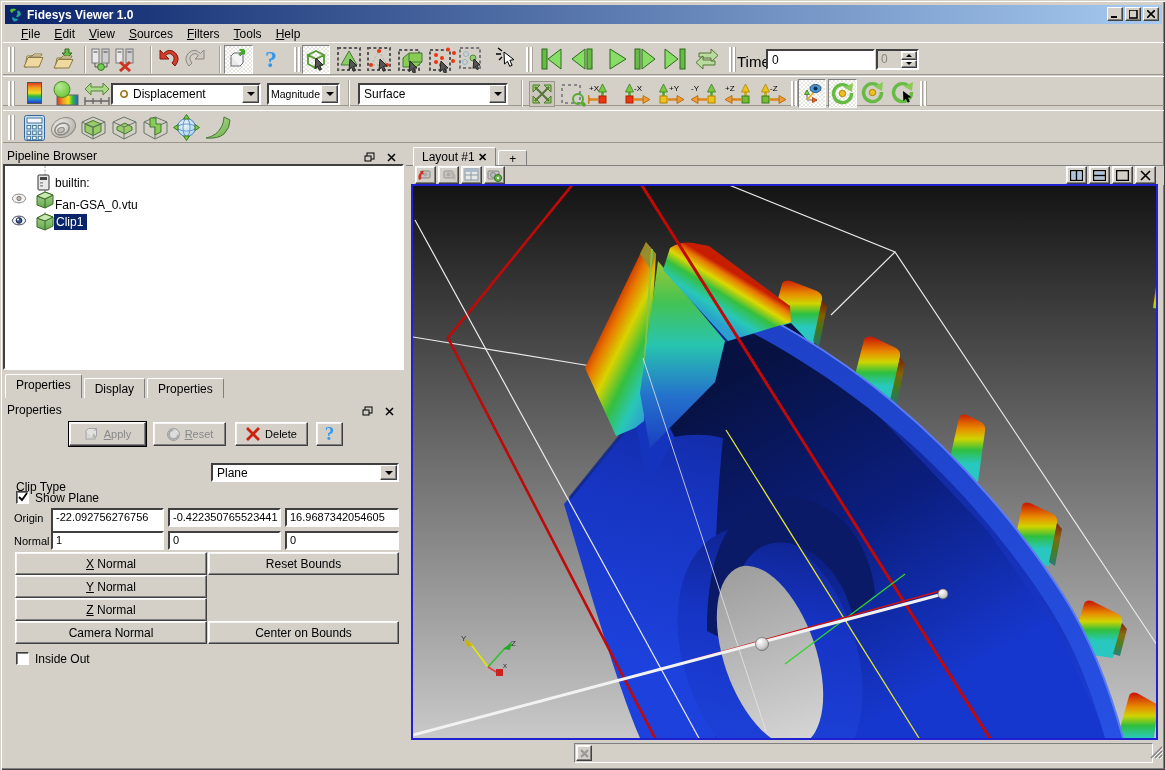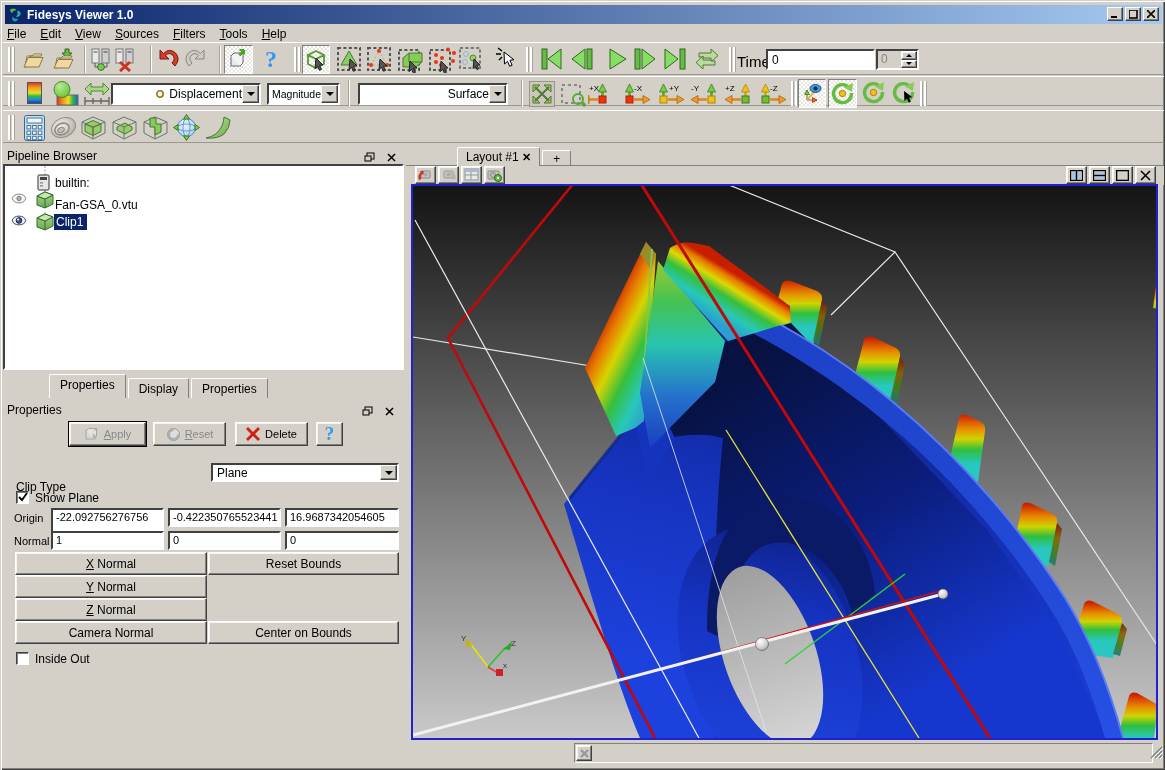--- a/index.html
+++ b/index.html
@@ -8,21 +8,21 @@
   .abs{position:absolute;}
   #win{position:relative;width:1165px;height:770px;background:#d4d0c8;
        border-top:1px solid #d4d0c8;border-left:1px solid #d4d0c8;
        box-shadow:inset 1px 1px 0 #fff, inset -1px -1px 0 #404040, inset -2px -2px 0 #808080;}
   #titlebar{position:absolute;left:4px;top:4px;width:1157px;height:19px;
     background:linear-gradient(to right,#0a246a,#a6caf0);display:flex;align-items:center;}
   #titlebar .ttext{color:#fff;font-weight:bold;font-size:12px;margin-left:3px;}
   .tbtn{width:16px;height:14px;background:#d4d0c8;border:1px solid;border-color:#fff #404040 #404040 #fff;
         box-shadow:inset -1px -1px 0 #808080;display:flex;align-items:center;justify-content:center;
         font-size:9px;font-weight:bold;color:#000;}
-  #menubar{position:absolute;left:2px;top:24px;width:1087px;height:17px;display:flex;align-items:center;}
+  #menubar{position:absolute;left:16px;top:24px;width:1087px;height:17px;display:flex;align-items:center;}
   #menubar span{padding:2px 4px;margin-right:6px;color:#000;font-size:12px;}
   #menubar u{text-decoration:underline;}
   .tbrow{position:absolute;left:2px;width:1161px;height:33px;border-top:1px solid #fff;border-bottom:1px solid #9a968c;}
   .handle{position:absolute;top:4px;width:7px;height:25px;
      background:linear-gradient(to right,#fff 0 2px,#a8a49c 2px 3px,transparent 3px 4px,#fff 4px 6px,#a8a49c 6px 7px);}
   .sep{position:absolute;top:3px;width:2px;height:27px;background:linear-gradient(to right,#a8a49c 0 1px,#fff 1px 2px);}
   .ticon{position:absolute;top:4px;}
   .tbtnflat{position:absolute;}
   .pressed{background:repeating-conic-gradient(#ffffff 0% 25%, #e8e6e0 0% 50%) 0 0/4px 4px;
      border:1px solid;border-color:#808080 #fff #fff #808080;}
@@ -33,21 +33,21 @@
   .arrow-d{width:0;height:0;border:4px solid transparent;border-top:4px solid #000;margin-top:4px;}
   .btn3d{background:#d4d0c8;border:1px solid;border-color:#fff #404040 #404040 #fff;box-shadow:inset -1px -1px 0 #808080, inset 1px 1px 0 #f6f5f2;}
   .field{background:#fff;border:2px solid;border-color:#404040 #fff #fff #404040;color:#000;}
   
   #ldock{position:absolute;left:2px;top:143px;width:403px;height:620px;}
   .docktitle{position:relative;height:17px;font-size:12px;color:#000;padding-left:4px;display:flex;align-items:center;}
   .dockbtn{position:absolute;top:1px;width:14px;height:14px;display:flex;align-items:center;justify-content:center;}
   .tabs{position:absolute;display:flex;align-items:flex-end;}
   .tab{background:#d4d0c8;border:1px solid #808080;border-bottom:none;border-top-color:#fff;border-left-color:#fff;
      padding:3px 10px 3px 10px;font-size:12px;border-radius:2px 2px 0 0;margin-right:2px;height:20px;}
-  .tab.active{height:24px;box-shadow:inset 0 2px 0 #d4d0c8;z-index:3;margin-left:44px;}
+  .tab.active{height:24px;box-shadow:inset 0 2px 0 #d4d0c8;z-index:3;}
   
   #rarea{position:absolute;left:405px;top:143px;width:758px;height:627px;}
 </style>
 </head>
 <body>
 <div id="win">
   <div id="titlebar">
     <svg width="17" height="16" viewBox="0 0 17 16" style="margin-left:2px">
       <path d="M3.5 2 Q8 0.5 9.5 3 Q6 3.5 5 6 Q2.5 4.5 3.5 2Z" fill="#55bb33"></path>
       <path d="M11 3.5 Q14.5 5 13.5 8 Q11 11 9 9.5 Q11.5 7 10 4.5Z" fill="#2aa8a0"></path>
@@ -205,21 +205,21 @@
     <div class="abs" style="left:873px;top:6px;width:43px;height:21px;background:#d4d0c8;border:2px solid;border-color:#404040 #fff #fff #404040;">
       <span style="color:#8a867e;font-size:12px;position:absolute;left:3px;top:1px;">0</span>
       <div class="abs btn3d" style="right:0;top:0;width:16px;height:8.5px;display:flex;align-items:center;justify-content:center;">
           <div style="width:0;height:0;border:3px solid transparent;border-bottom:3.5px solid #000;margin-bottom:3px;"></div>
         </div>
       <div class="abs btn3d" style="right:0;bottom:0;width:16px;height:8.5px;display:flex;align-items:center;justify-content:center;">
           <div style="width:0;height:0;border:3px solid transparent;border-top:3.5px solid #000;margin-top:3px;"></div>
         </div>
     </div>
   </div>
-  <div class="tbrow" id="tb2" style="top:75px;height:30px;text-align:right;">
+  <div class="tbrow" id="tb2" style="top:75px;height:30px;">
     <div class="handle" style="left:5px"></div>
     <svg class="ticon" style="left:24px;top:5px" width="15" height="22" viewBox="0 0 15 22">
       <defs>
           <linearGradient id="rbv" x1="0" y1="0" x2="0" y2="1">
         <stop offset="0" stop-color="#e03020"></stop>
             <stop offset="0.25" stop-color="#f0a020"></stop>
         <stop offset="0.5" stop-color="#e8e020"></stop>
             <stop offset="0.65" stop-color="#30b840"></stop>
         <stop offset="0.8" stop-color="#2090d0"></stop>
             <stop offset="1" stop-color="#2030c0"></stop>

